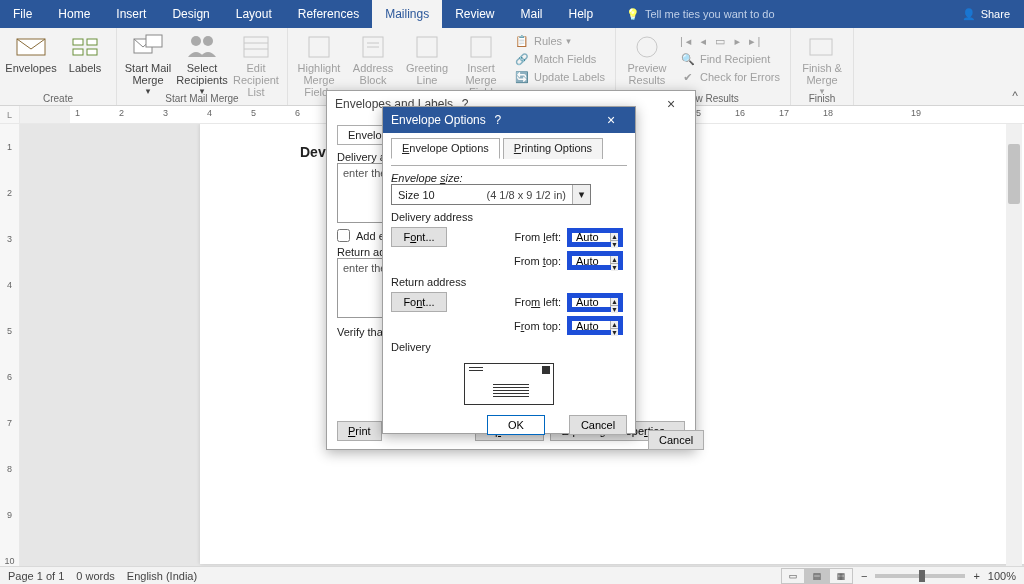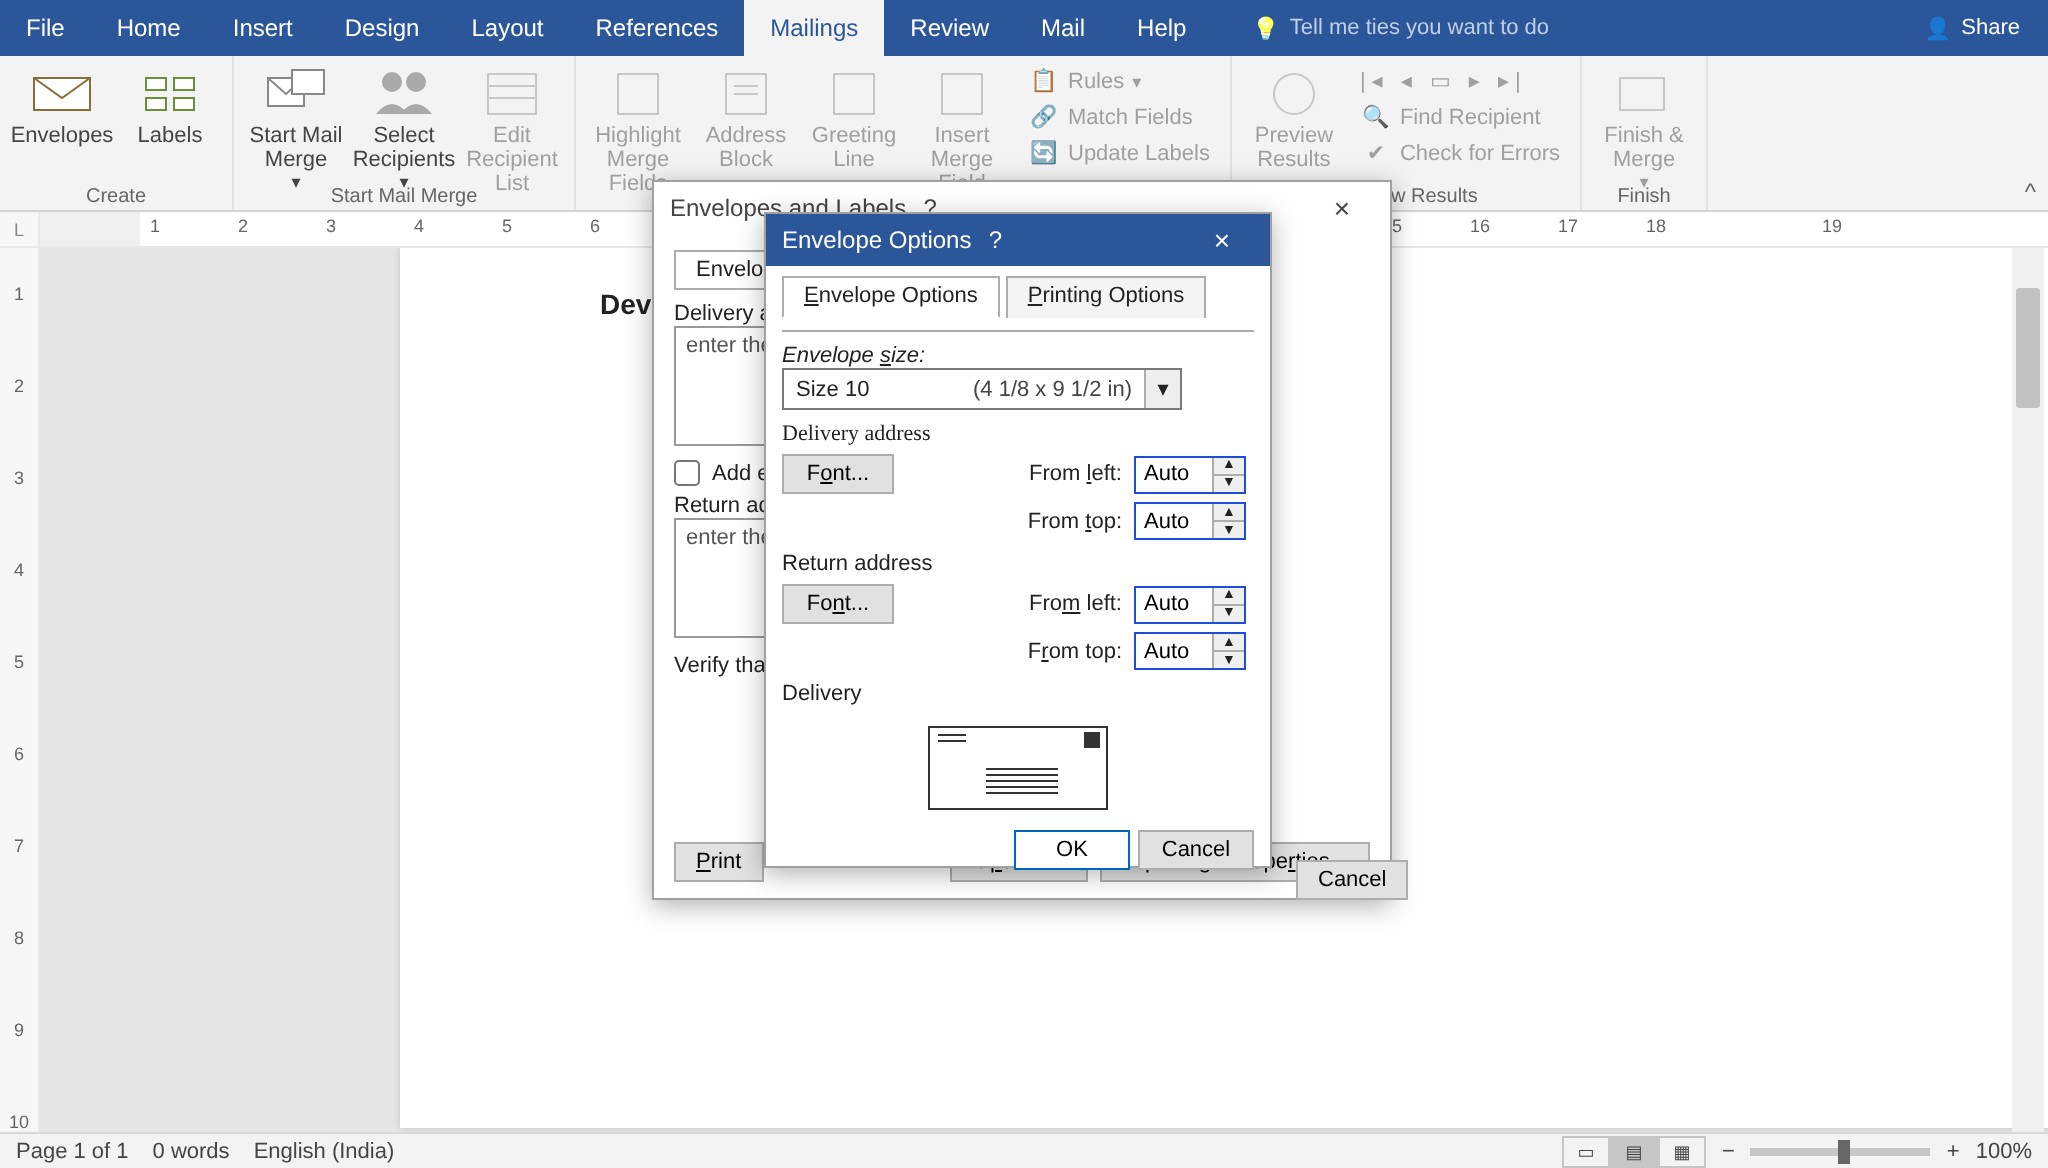--- a/index.html
+++ b/index.html
@@ -71,31 +71,31 @@
     #dlg-options .dlg-body { padding: 4px 8px 8px;}
     .opt-tabs { display:flex; gap:3px; margin-bottom: 8px;}
     .opt-tab { padding: 3px 10px 4px; border:1px solid #adadad; border-bottom:none; background:#fff; cursor:pointer; font-size:11px; position:relative; top:1px;}
     .opt-tab.active { border-bottom: 1px solid #fff; z-index:1;}
     .opt-tab:not(.active) { background:#f4f4f4;}
     .tabs-line { border-top:1px solid #adadad; margin-top:-1px;}
     .sel { border:1px solid #7a7a7a; height: 21px; display:flex; align-items:center; background:#fff; width:200px;}
     .sel-val { flex:1; padding: 0 6px;}
     .sel-dim { color: #444; padding-right: 6px;}
     .sel-arr { width:18px; border-left:1px solid #adadad; text-align:center; background:#efefef; height:19px; display:flex; align-items:center; justify-content:center; cursor:pointer;}
-    .spin { border:1px solid #1d4ed8; height: 19px; display:flex; width:56px; background:#fff;}
+    .spin { border:5px solid #1d4ed8; height: 19px; display:flex; width:56px; background:#fff;}
     .spin input { border:none; width:38px; padding:0 4px; font-size:11px;}
     .spin-arrs { width:16px; display:flex; flex-direction:column; border-left:1px solid #adadad;}
     .spin-arrs div { flex:1; font-size:7px; display:flex; align-items:center; justify-content:center; background:#efefef; cursor:pointer; line-height:1;}
     .spin-arrs div:first-child { border-bottom:1px solid #adadad;}
     .field-grid { display: grid; grid-template-columns: 80px auto 60px; gap: 4px 6px; align-items: center; margin: 4px 0;}
     .preview-box { width: 90px; height: 42px; border:1px solid #333; margin: 10px auto; background:#fff; position:relative;}
     .preview-box .ret { position:absolute; left:4px; top:3px; width:14px; height:6px; background:repeating-linear-gradient(#333 0,#333 1px,transparent 1px,transparent 3px);}
     .preview-box .stamp { position:absolute; right:3px; top:2px; width:8px; height:8px; background:#333;}
     .preview-box .del { position:absolute; left:28px; top:20px; width:36px; height:14px; background:repeating-linear-gradient(#333 0,#333 1px,transparent 1px,transparent 3px);}
-    .ok-row { display:flex; justify-content:flex-end; gap:4px; margin-top:8px;}
+    .ok-row { display:flex; justify-content:flex-end; gap:24px; margin-top:8px;}
     .ok-row .btn { width:58px; text-align:center;}
 
     .u { text-decoration: underline; }
 
     
     .status { position: absolute; bottom: 0; left: 0; right: 0; height: 18px; background: #f3f3f3; border-top: 1px solid #d9d9d9; display:flex; align-items:center; font-size:11px; color:#444; padding: 0 8px; gap: 12px;}
     .status-right { margin-left:auto; display:flex; align-items:center; gap:8px;}
     .view-btns { display:flex; gap:0;}
     .view-btn { width:24px; height:16px; border:1px solid #c6c6c6; display:flex; align-items:center; justify-content:center; font-size:9px; cursor:pointer;}
     .view-btn.active { background:#c6c6c6;}
@@ -392,21 +392,21 @@
     </div>
     <div class="tabs-line"></div>
 
     <div style="margin-top:6px;font-style:italic;">Envelope <span class="u">s</span>ize:</div>
     <div class="sel">
       <span class="sel-val">Size 10</span>
       <span class="sel-dim">(4 1/8 x 9 1/2 in)</span>
       <span class="sel-arr">▾</span>
     </div>
 
-    <div style="margin-top:6px;font-family:Liberation Serif, serif;">Delivery address</div>
+    <div style="margin-top:6px;">Delivery address</div>
     <div class="field-grid">
       <button class="btn" style="width:56px;">F<span class="u">o</span>nt...</button>
       <span style="text-align:right;">From <span class="u">l</span>eft:</span>
       <div class="spin">
           <input value="Auto" style="">
           <div class="spin-arrs">
             <div>▲</div>
             <div>▼</div>
           </div>
         </div>

